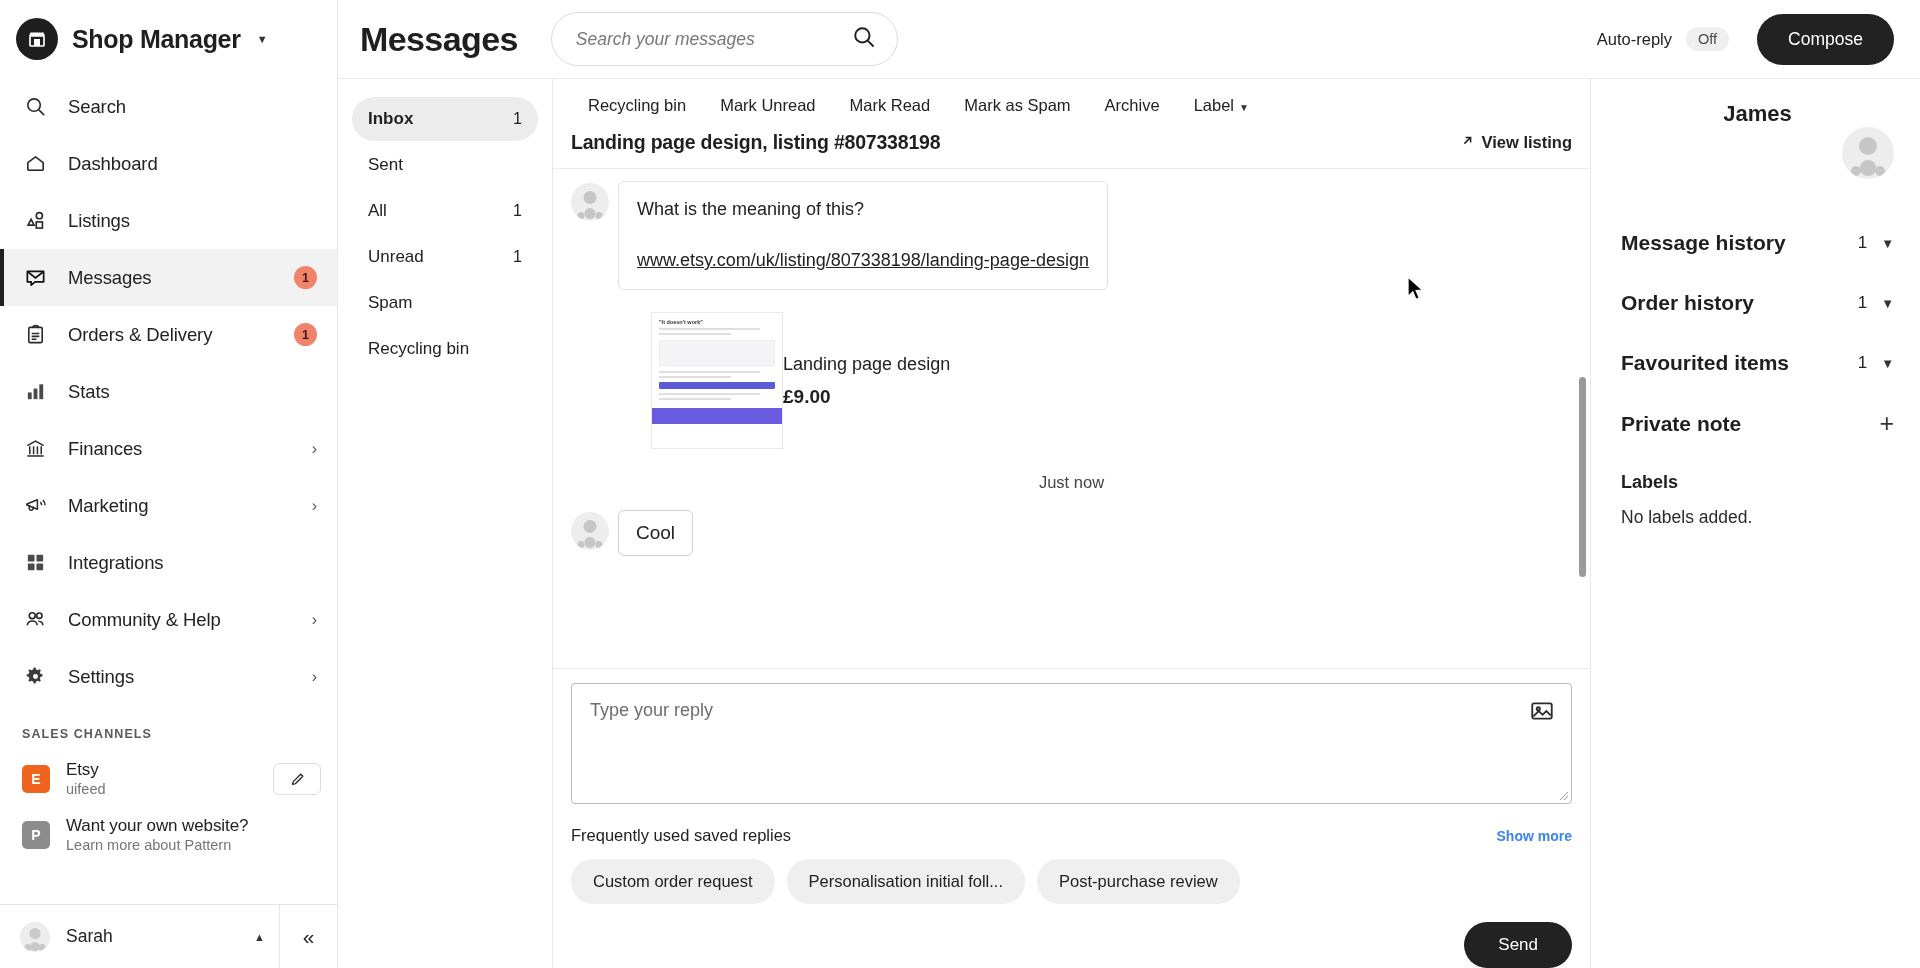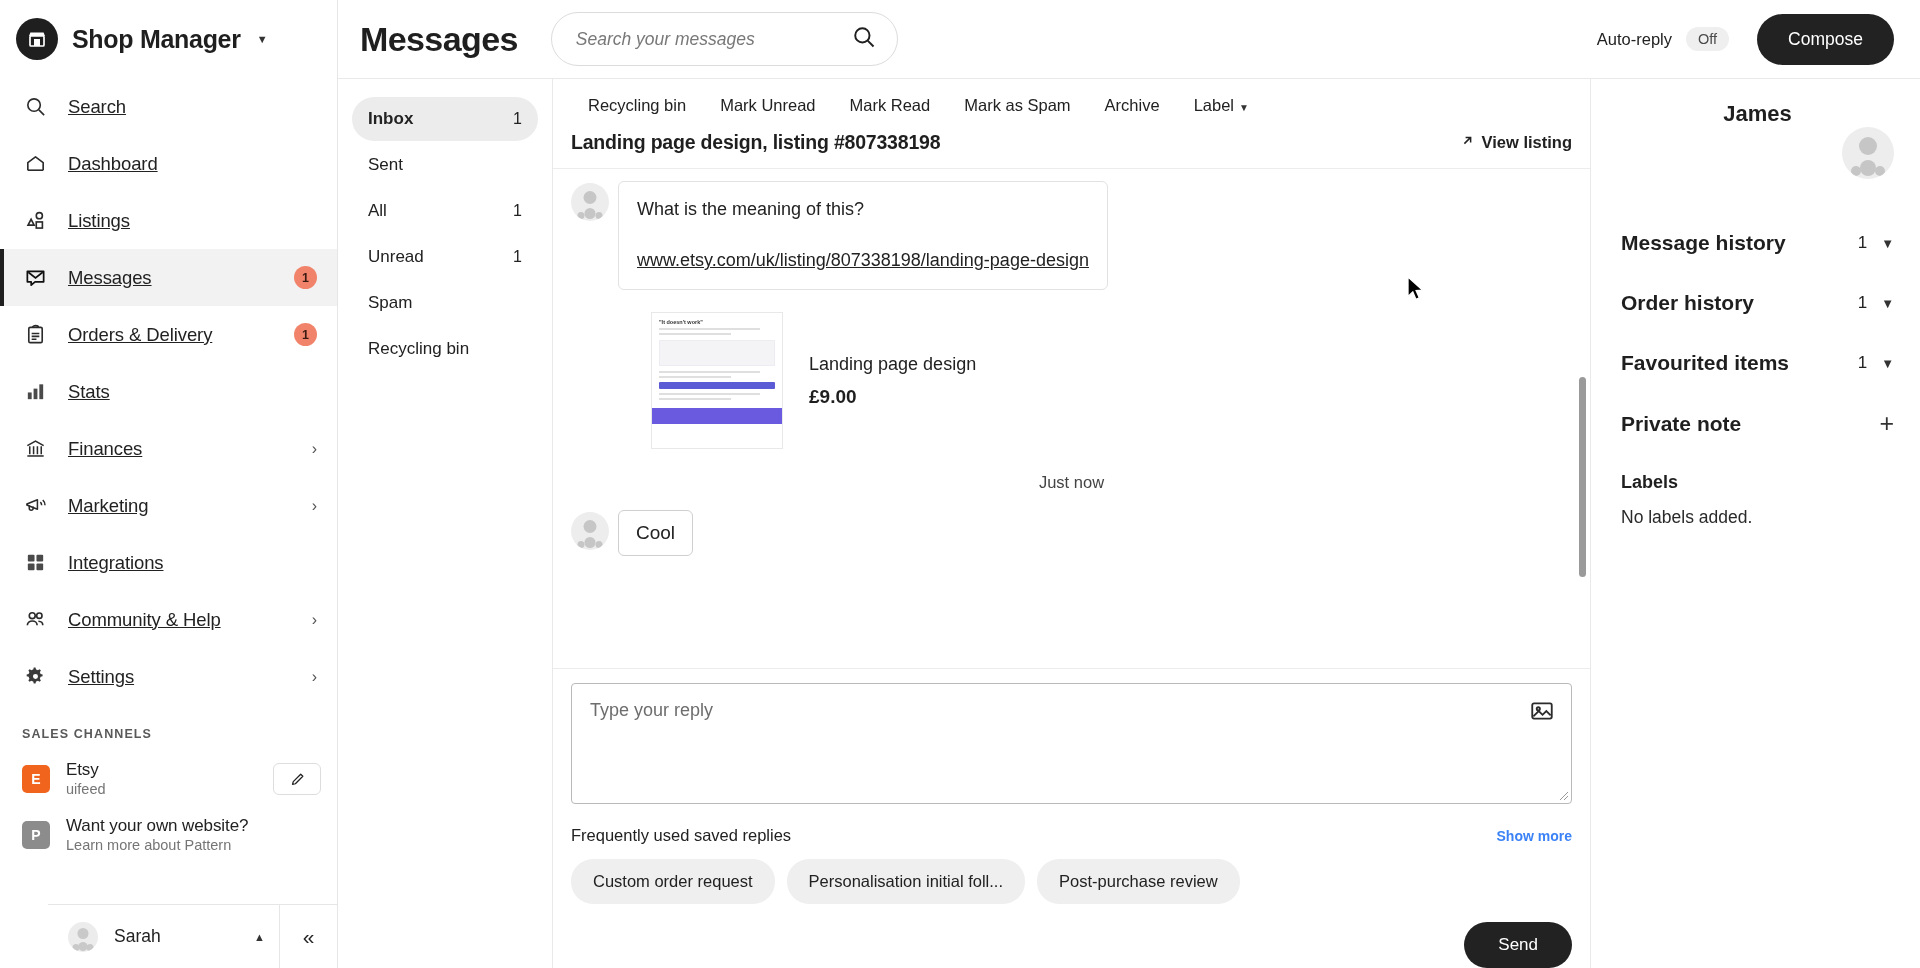--- a/index.html
+++ b/index.html
@@ -35,21 +35,21 @@
     display: flex; align-items: center;
     height: 57px; padding: 0 20px 0 22px;
     gap: 20px; cursor: pointer; position: relative;
   }
   .nav-item.active { background: #f2f2f2; }
   .nav-item.active::before {
     content: ""; position: absolute; left: 0; top: 0;
     width: 4px; height: 100%; background: #1f1f1f;
   }
   .nav-icon { width: 26px; height: 26px; flex: 0 0 26px; display: flex; align-items: center; justify-content: center; }
-  .nav-label { font-size: 18.5px; color: #222; flex: 1; letter-spacing: -0.1px; text-decoration: underline; }
+  .nav-label { font-size: 18.5px; color: #222; flex: 1; letter-spacing: -0.1px; }
   .nav-badge {
     min-width: 23px; height: 23px; border-radius: 50%;
     background: #f1836b; color: #3a1a12;
     font-size: 12.5px; font-weight: bold;
     display: flex; align-items: center; justify-content: center;
   }
   .nav-chevron { font-size: 16px; color: #555; }
 
   .nav-section-title {
     font-size: 12.5px; font-weight: bold; letter-spacing: 1.1px;
@@ -71,21 +71,21 @@
   .channel-sub { font-size: 14.5px; color: #757575; line-height: 1.3; }
   .edit-btn {
     width: 48px; height: 32px; border: 1px solid #ddd; border-radius: 6px;
     background: #fff; display: flex; align-items: center; justify-content: center;
     cursor: pointer;
   }
 
   .nav-footer {
     position: absolute; bottom: 0; left: 0; right: 0;
     border-top: 1px solid #e6e6e6; height: 64px;
-    display: flex; align-items: center; margin-left: 48px;
+    display: flex; align-items: center;
   }
   .user-row {
     display: flex; align-items: center; gap: 16px;
     flex: 1; padding: 0 14px 0 20px; height: 100%; cursor: pointer;
   }
   .avatar-sm {
     width: 30px; height: 30px; border-radius: 50%; flex: 0 0 30px;
     background: #ececec; overflow: hidden; position: relative;
   }
   .avatar-sm::after {
@@ -188,21 +188,21 @@
     border: 1px solid #e2e2e2; border-radius: 6px;
     padding: 14px 18px 18px 18px; max-width: 520px;
     background: #fff;
   }
   .bubble-text { font-size: 18px; color: #222; line-height: 1.45; }
   .bubble-link {
     display: block; margin-top: 28px; font-size: 18px;
     color: #222; text-decoration: underline; word-break: break-all; cursor: pointer;
   }
 
-  .listing-card { display: flex; align-items: center; gap: 26px; margin: 22px 0 0 80px; }
+  .listing-card { display: flex; align-items: center; margin: 22px 0 0 80px; }
   .listing-thumb {
     width: 132px; height: 137px; flex: 0 0 132px;
     border: 1px solid #e8e8e8; background: #fff;
     overflow: hidden; position: relative; cursor: pointer;
   }
   .lt-title { font-size: 5.5px; font-weight: bold; color: #333; padding: 6px 7px 3px 7px; }
   .lt-line { height: 2px; background: #dfdfdf; margin: 0 7px 3px 7px; }
   .lt-line.s { width: 55%; }
   .lt-line.m { width: 78%; }
   .lt-block { height: 26px; background: #f4f4f6; margin: 5px 7px; border: 1px solid #ececf2; }

